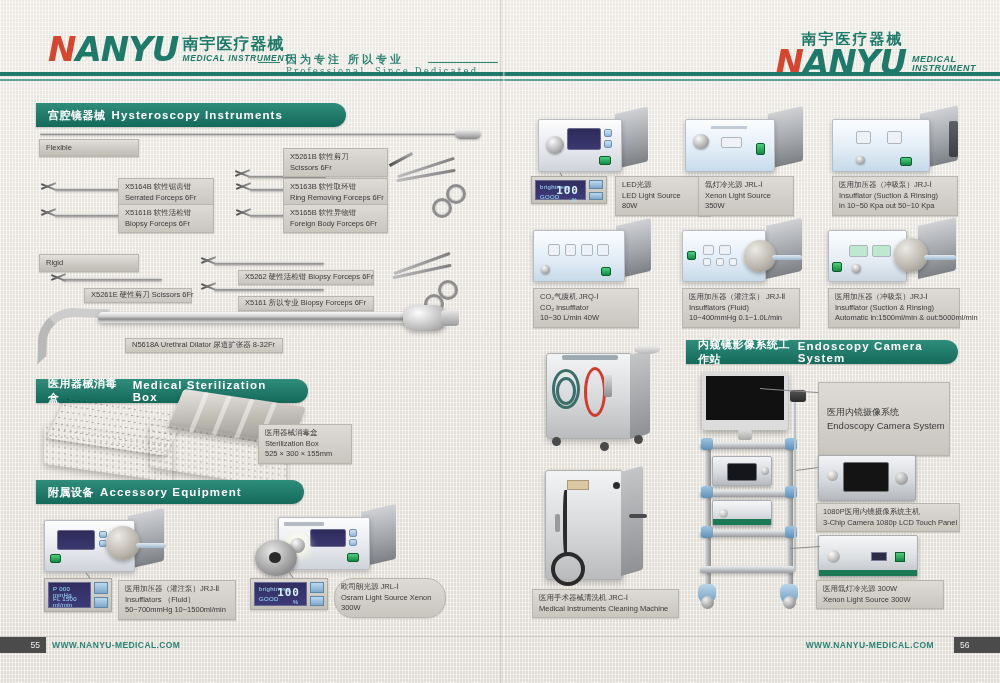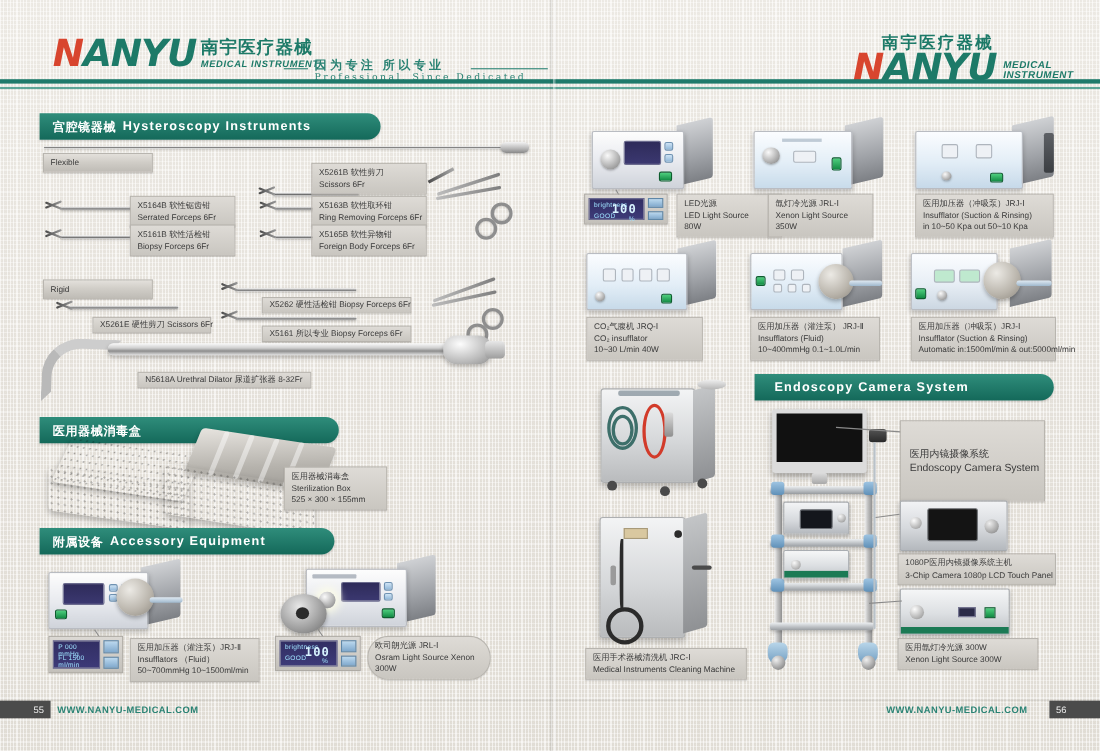--- a/index.html
+++ b/index.html
@@ -314,20 +314,21 @@
   <div class="dil-tip"></div>
   <div class="dil-body"></div>
   <div class="dil-knob"></div>
 </div>
 <div class="plate one-line" style="left:125px; top:338px; width:158px; height:15px;">
   <div>N5618A Urethral Dilator 尿道扩张器 8-32Fr</div>
 </div>
 
 <div class="banner" style="left:36px; top:379px; width:272px;">
   <span class="cn">医用器械消毒盒</span>
+  <span class="en">Medical Sterilization Box</span>
 </div>
 
 <div class="sbox" style="left:44px; top:405px; width:140px; height:75px;">
   <div class="lid" style="left:8px;  top:0px;  width:128px; height:42px; transform:skewX(-26deg) skewY(8deg);"></div>
   <div class="base" style="left:0px;  top:28px; width:128px; height:40px; transform:skewY(8deg);"></div>
 </div>
 
 <div class="sbox" style="left:150px; top:398px; width:160px; height:90px;">
   <div class="tray" style="left:22px; top:0; width:130px; height:40px; transform:skewX(-22deg) skewY(8deg);">
     <span class="tray-rib" style="left:22px;"></span>
@@ -549,20 +550,21 @@
   <div style="position:absolute;left:18px;top:28px;width:4px;height:64px;border-left:4px solid #2b2b2b;border-radius:40% 0 0 40%;"></div>
   <div style="position:absolute;left:84px;top:52px;width:18px;height:4px;background:#4a4a4a;border-radius:2px;"></div>
 </div>
 
 <div class="plate" style="left:532px; top:589px; width:147px;">
   <div class="cn">医用手术器械清洗机  JRC-Ⅰ</div>
   <div>Medical Instruments Cleaning Machine</div>
 </div>
 
 <div class="banner" style="left:686px; top:340px; width:272px;">
+  <span class="cn">内窥镜影像系统工作站</span>
   <span class="en">Endoscopy Camera System</span>
 </div>
 
 <div class="tower" style="left:690px; top:372px; width:120px; height:250px;">
   <div class="monitor" style="left:12px; top:0px; width:86px; height:58px;">
     <div class="mon-screen"></div>
   </div>
   <div class="mon-stand" style="left:48px; top:58px; width:14px; height:10px;"></div>
 
   <div class="t-post" style="left:14px; top:68px; height:160px;"></div>

